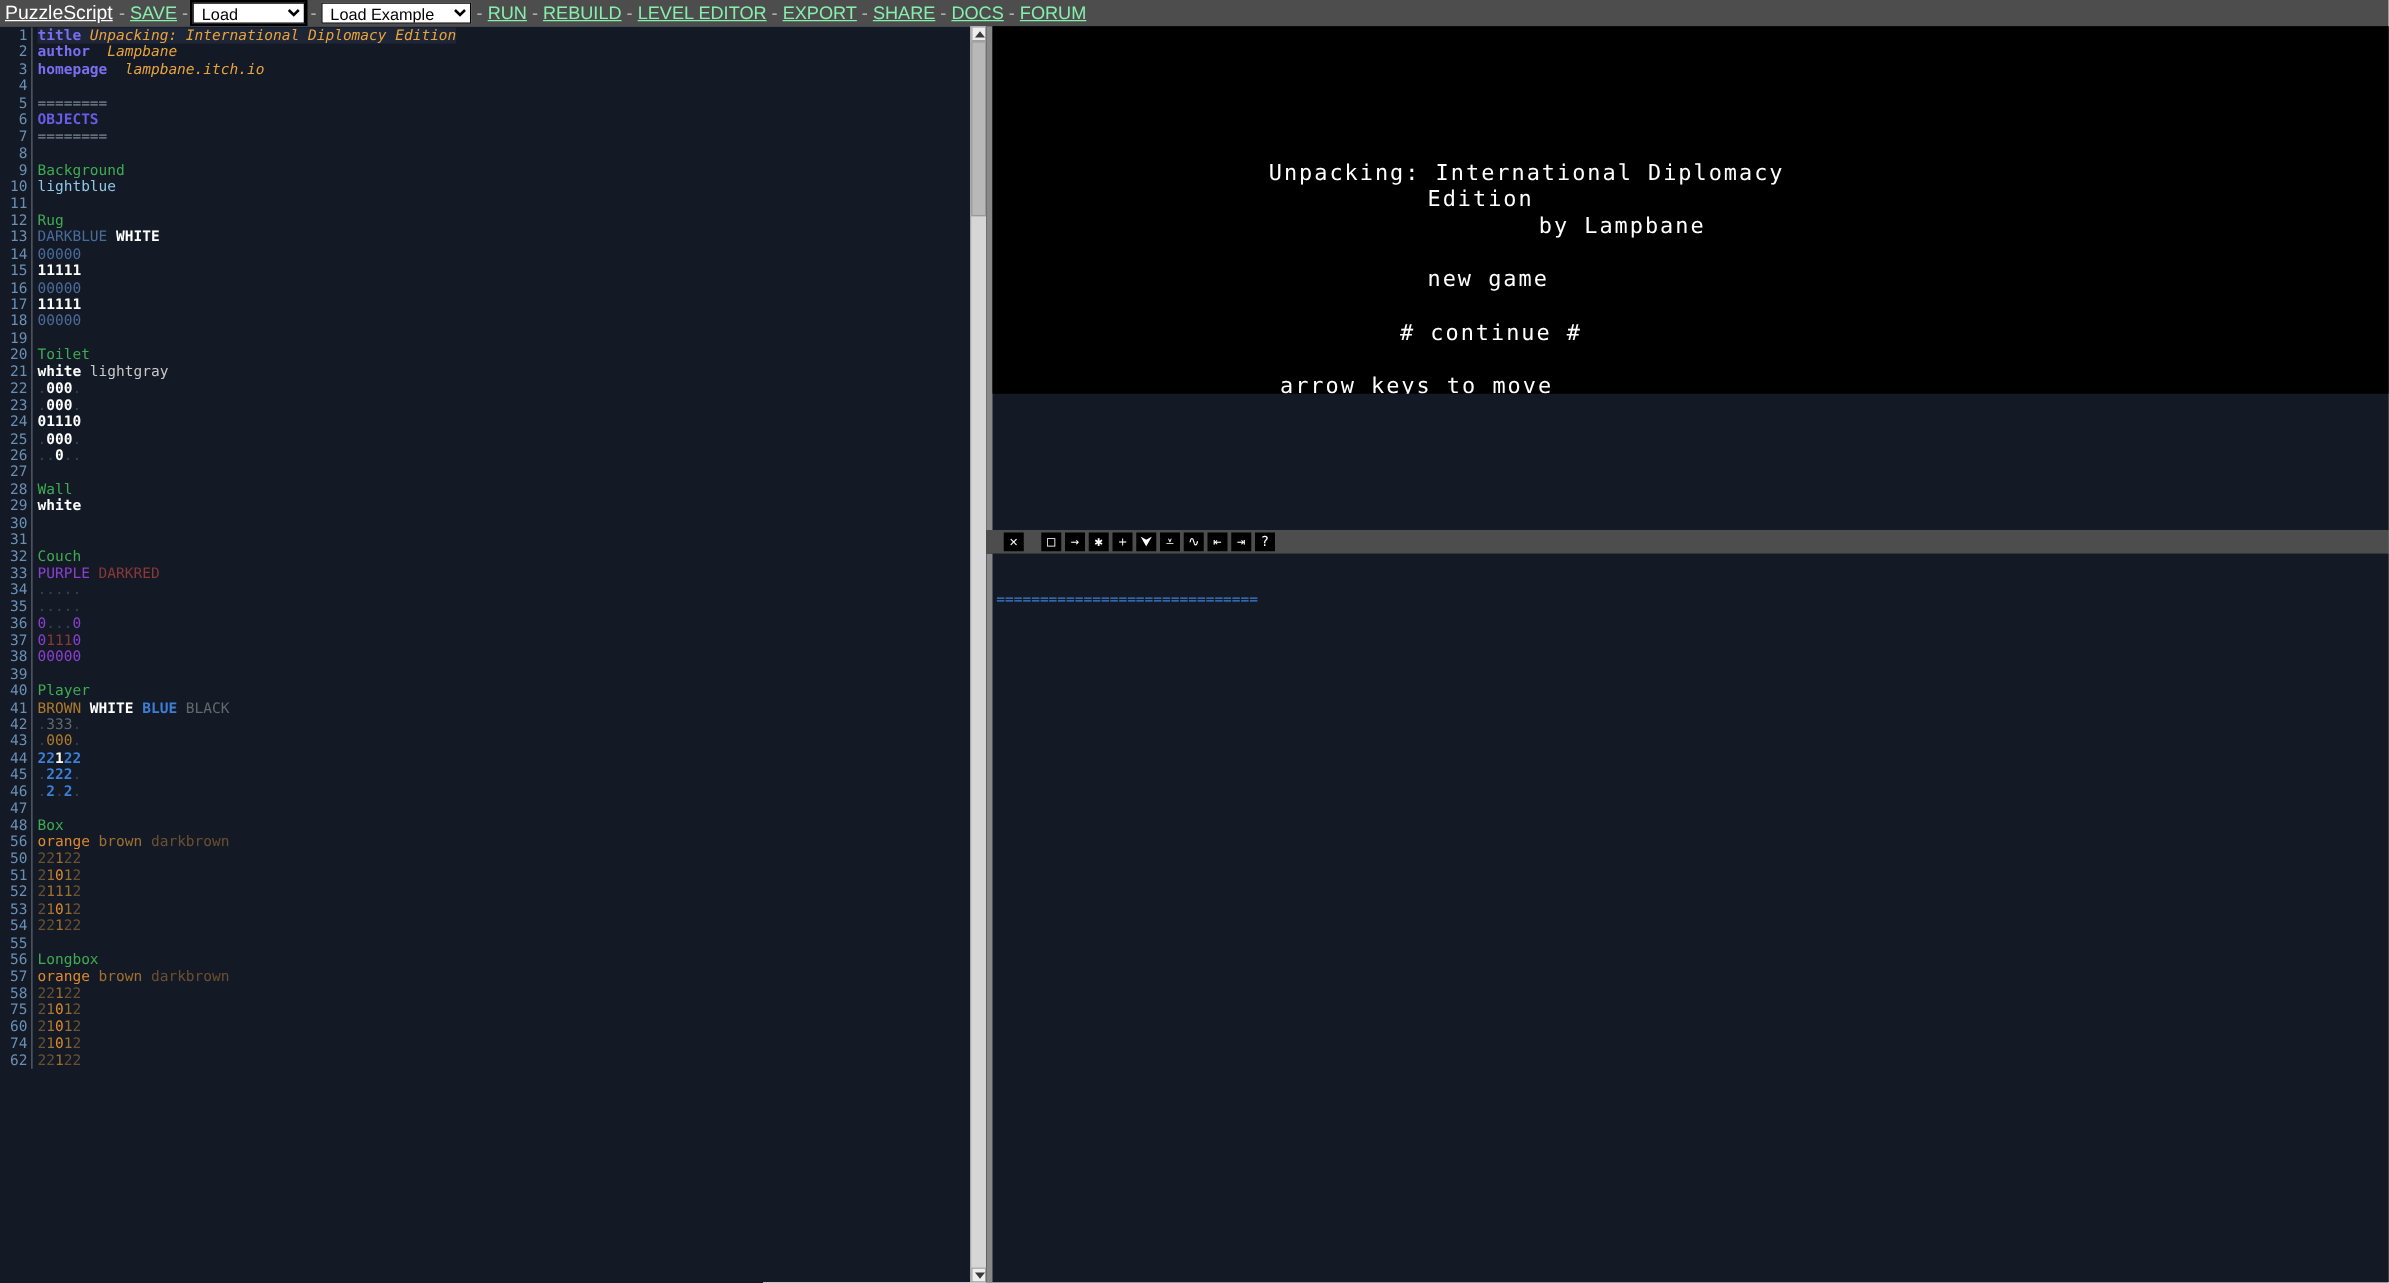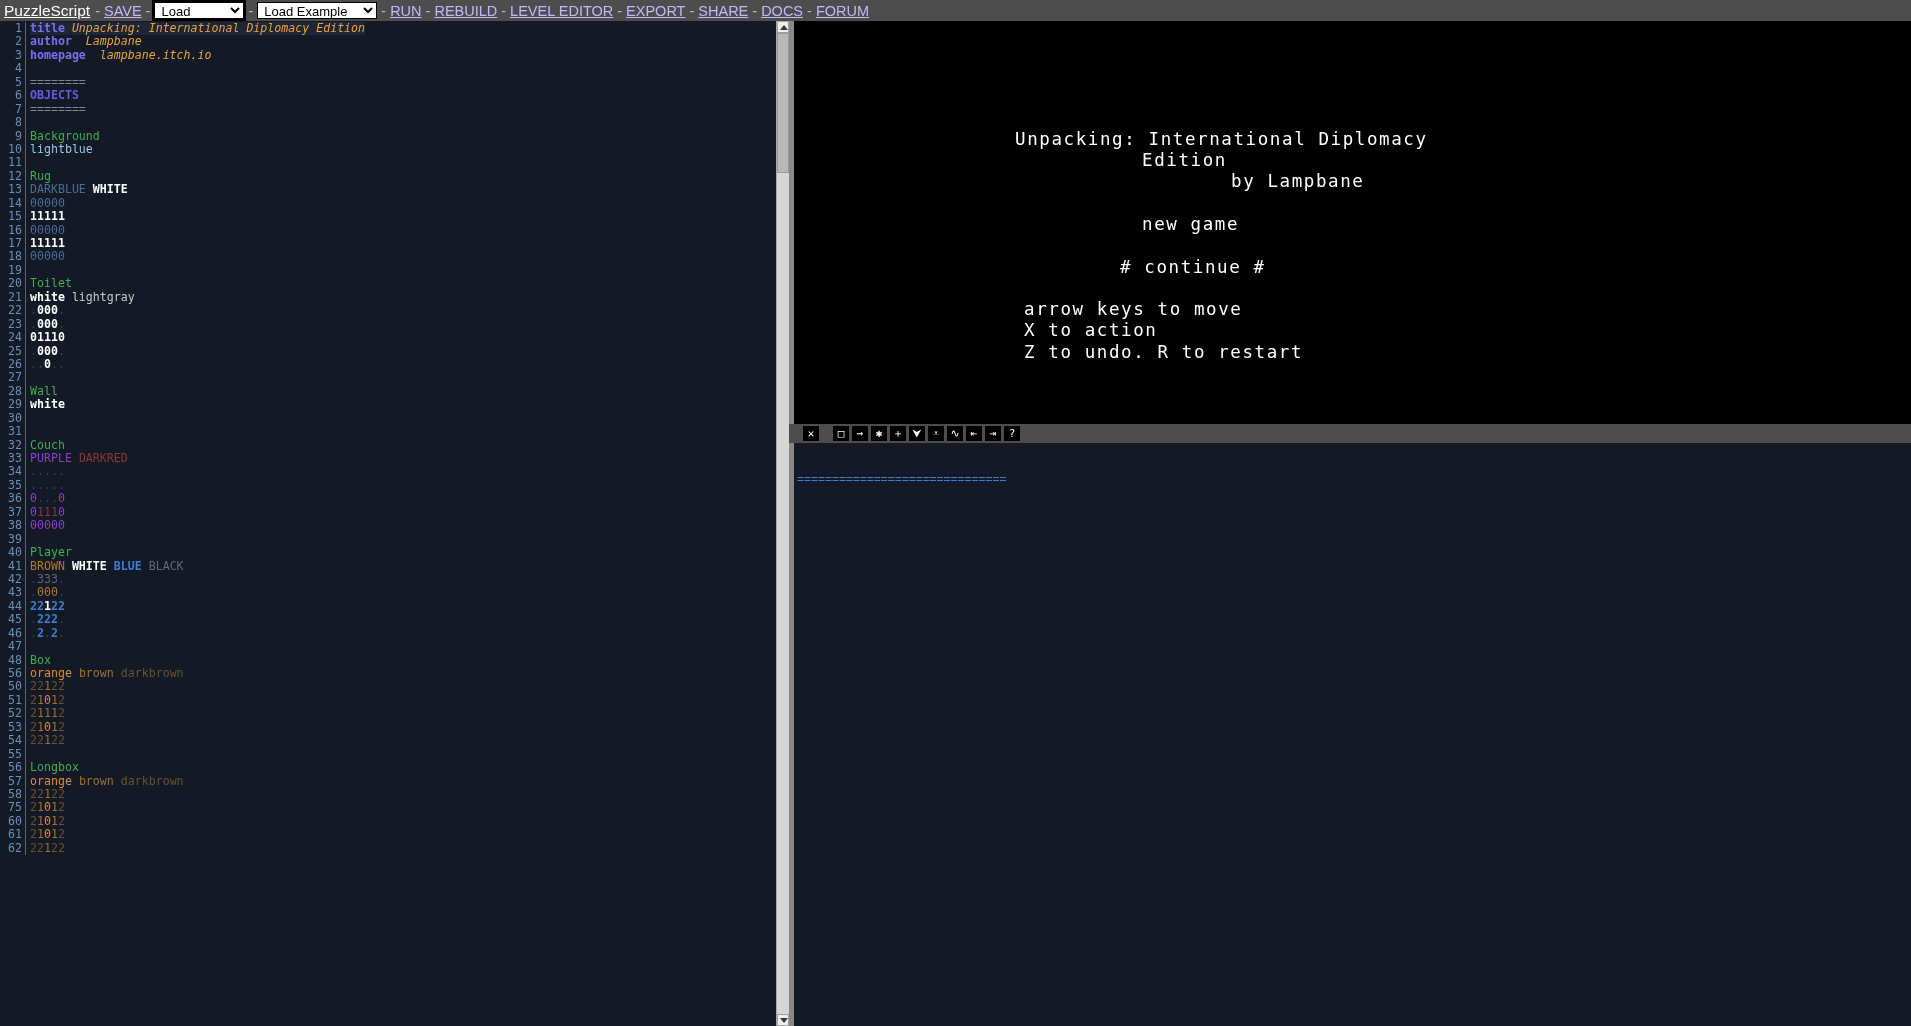--- a/index.html
+++ b/index.html
@@ -10,21 +10,21 @@
     height:21px;background:#4d4d4d;color:#e9e9e9;
     display:flex;align-items:center;gap:0px;
     padding:0 4px;font-family:"Liberation Sans",sans-serif;font-size:14.5px;
     white-space:nowrap;overflow:hidden;
   }
   #toolbar .brand{
     color:#ffffff;text-decoration:underline;font-size:15.5px;
     margin-right:4px;font-family:"Liberation Sans",sans-serif;
   }
   #toolbar .tlink{
-    color:#c4b5fd;text-decoration:underline;margin:0 3px;cursor:pointer;
+    color:#86efac;text-decoration:underline;margin:0 3px;cursor:pointer;
   }
   #toolbar .sep{color:#b9b9b9;margin:0 1px;}
   #toolbar select{
     font-family:"Liberation Sans",sans-serif;font-size:13px;
     height:17px;padding:0 2px;margin:0 3px;background:#fff;color:#000;
     border:1px solid #000;border-radius:0;
   }
   #toolbar select.load{width:90px;outline:2px solid #000;}
   #toolbar select.example{width:120px;}
 
@@ -90,21 +90,21 @@
   #edscroll .thumb{
     position:absolute;top:12px;left:0;width:12px;height:140px;background:#b8b8b8;
     border:1px solid #999;box-sizing:border-box;
   }
 
   
   #rightpane{flex:1;display:flex;flex-direction:column;background:#131a25;}
   #gamewrap{height:403px;background:#131a25;position:relative;}
   #gutterbar{width:5px;background:#888;height:403px;position:absolute;left:0;top:0;}
   #gamecanvas{
-    position:absolute;left:5px;top:0;right:0;height:403px;background:#000;
+    position:absolute;left:5px;top:0;right:0;height:294px;background:#000;
     overflow:hidden;
   }
   .gtext{
     position:absolute;color:#fff;white-space:pre;
     font-family:"DejaVu Sans Mono",monospace;font-size:17.5px;letter-spacing:1.6px;
   }
 
   #iconbar{
     height:17px;background:#4d4d4d;display:flex;align-items:center;
     padding:1px 4px 1px 14px;gap:3px;
@@ -199,21 +199,21 @@
           <div class="ln">51</div>
           <div class="ln">52</div>
           <div class="ln">53</div>
           <div class="ln">54</div>
           <div class="ln">55</div>
           <div class="ln">56</div>
           <div class="ln">57</div>
           <div class="ln">58</div>
           <div class="ln">75</div>
           <div class="ln">60</div>
-          <div class="ln">61</div>
+          <div class="ln">74</div>
           <div class="ln">62</div>
         </div>
       <div id="lines"><div class="ln hl"><span class="kw">title</span><span> </span><span class="str">Unpacking: International Diplomacy Edition</span></div><div class="ln"><span class="kw">author</span><span>  </span><span class="str">Lampbane</span></div><div class="ln"><span class="kw">homepage</span><span>  </span><span class="str">lampbane.itch.io</span></div><div class="ln">&nbsp;</div><div class="ln"><span class="eqs">========</span></div><div class="ln"><span class="sect">OBJECTS</span></div><div class="ln"><span class="eqs">========</span></div><div class="ln">&nbsp;</div><div class="ln"><span class="obj">Background</span></div><div class="ln"><span class="c-lightblue">lightblue</span></div><div class="ln">&nbsp;</div><div class="ln"><span class="obj">Rug</span></div><div class="ln"><span class="c-darkblue">DARKBLUE</span><span> </span><span class="c-white">WHITE</span></div><div class="ln"><span class="c-d0">00000</span></div><div class="ln"><span class="c-d1">11111</span></div><div class="ln"><span class="c-d0">00000</span></div><div class="ln"><span class="c-d1">11111</span></div><div class="ln"><span class="c-d0">00000</span></div><div class="ln">&nbsp;</div><div class="ln"><span class="obj">Toilet</span></div><div class="ln"><span class="c-white">white</span><span> </span><span class="c-lightgray">lightgray</span></div><div class="ln"><span class="dot">.</span><span class="c-white">000</span><span class="dot">.</span></div><div class="ln"><span class="dot">.</span><span class="c-white">000</span><span class="dot">.</span></div><div class="ln"><span class="c-white">01110</span></div><div class="ln"><span class="dot">.</span><span class="c-white">000</span><span class="dot">.</span></div><div class="ln"><span class="dot">..</span><span class="c-white">0</span><span class="dot">..</span></div><div class="ln">&nbsp;</div><div class="ln"><span class="obj">Wall</span></div><div class="ln"><span class="c-white">white</span></div><div class="ln">&nbsp;</div><div class="ln">&nbsp;</div><div class="ln"><span class="obj">Couch</span></div><div class="ln"><span class="c-purple">PURPLE</span><span> </span><span class="c-darkred">DARKRED</span></div><div class="ln"><span class="dot">.....</span></div><div class="ln"><span class="dot">.....</span></div><div class="ln"><span class="c-purple">0</span><span class="dot">...</span><span class="c-purple">0</span></div><div class="ln"><span class="c-purple">0</span><span class="c-darkred">111</span><span class="c-purple">0</span></div><div class="ln"><span class="c-purple">00000</span></div><div class="ln">&nbsp;</div><div class="ln"><span class="obj">Player</span></div><div class="ln"><span class="c-brown">BROWN</span><span> </span><span class="c-white">WHITE</span><span> </span><span class="c-blue">BLUE</span><span> </span><span class="c-black">BLACK</span></div><div class="ln"><span class="dot">.</span><span class="c-black">333</span><span class="dot">.</span></div><div class="ln"><span class="dot">.</span><span class="c-brown">000</span><span class="dot">.</span></div><div class="ln"><span class="c-blue">22</span><span class="c-white">1</span><span class="c-blue">22</span></div><div class="ln"><span class="dot">.</span><span class="c-blue">222</span><span class="dot">.</span></div><div class="ln"><span class="dot">.</span><span class="c-blue">2</span><span class="dot">.</span><span class="c-blue">2</span><span class="dot">.</span></div><div class="ln">&nbsp;</div><div class="ln"><span class="obj">Box</span></div><div class="ln"><span class="c-orange">orange</span><span> </span><span class="c-brown2">brown</span><span> </span><span class="c-darkbrown">darkbrown</span></div><div class="ln"><span class="c-darkbrown">22</span><span class="c-brown2">1</span><span class="c-darkbrown">22</span></div><div class="ln"><span class="c-darkbrown">2</span><span class="c-brown2">1</span><span class="c-orange">0</span><span class="c-brown2">1</span><span class="c-darkbrown">2</span></div><div class="ln"><span class="c-darkbrown">2</span><span class="c-brown2">111</span><span class="c-darkbrown">2</span></div><div class="ln"><span class="c-darkbrown">2</span><span class="c-brown2">1</span><span class="c-orange">0</span><span class="c-brown2">1</span><span class="c-darkbrown">2</span></div><div class="ln"><span class="c-darkbrown">22</span><span class="c-brown2">1</span><span class="c-darkbrown">22</span></div><div class="ln">&nbsp;</div><div class="ln"><span class="obj">Longbox</span></div><div class="ln"><span class="c-orange">orange</span><span> </span><span class="c-brown2">brown</span><span> </span><span class="c-darkbrown">darkbrown</span></div><div class="ln"><span class="c-darkbrown">22</span><span class="c-brown2">1</span><span class="c-darkbrown">22</span></div><div class="ln"><span class="c-darkbrown">2</span><span class="c-brown2">1</span><span class="c-orange">0</span><span class="c-brown2">1</span><span class="c-darkbrown">2</span></div><div class="ln"><span class="c-darkbrown">2</span><span class="c-brown2">1</span><span class="c-orange">0</span><span class="c-brown2">1</span><span class="c-darkbrown">2</span></div><div class="ln"><span class="c-darkbrown">2</span><span class="c-brown2">1</span><span class="c-orange">0</span><span class="c-brown2">1</span><span class="c-darkbrown">2</span></div><div class="ln"><span class="c-darkbrown">22</span><span class="c-brown2">1</span><span class="c-darkbrown">22</span></div></div>
     </div>
     <div id="edscroll">
       <div class="arrow top">
           <span class="tri"></span>
         </div>
       <div class="thumb"></div>
       <div class="arrow bot">

